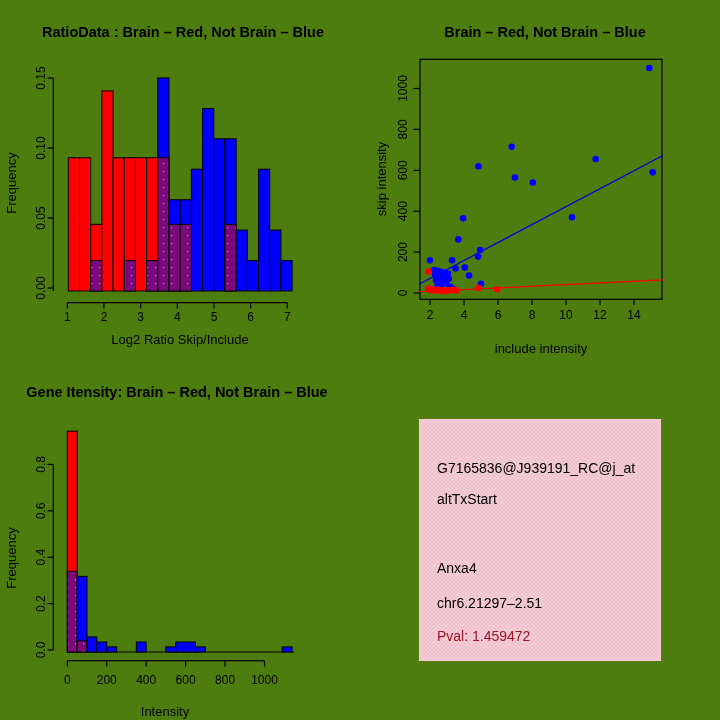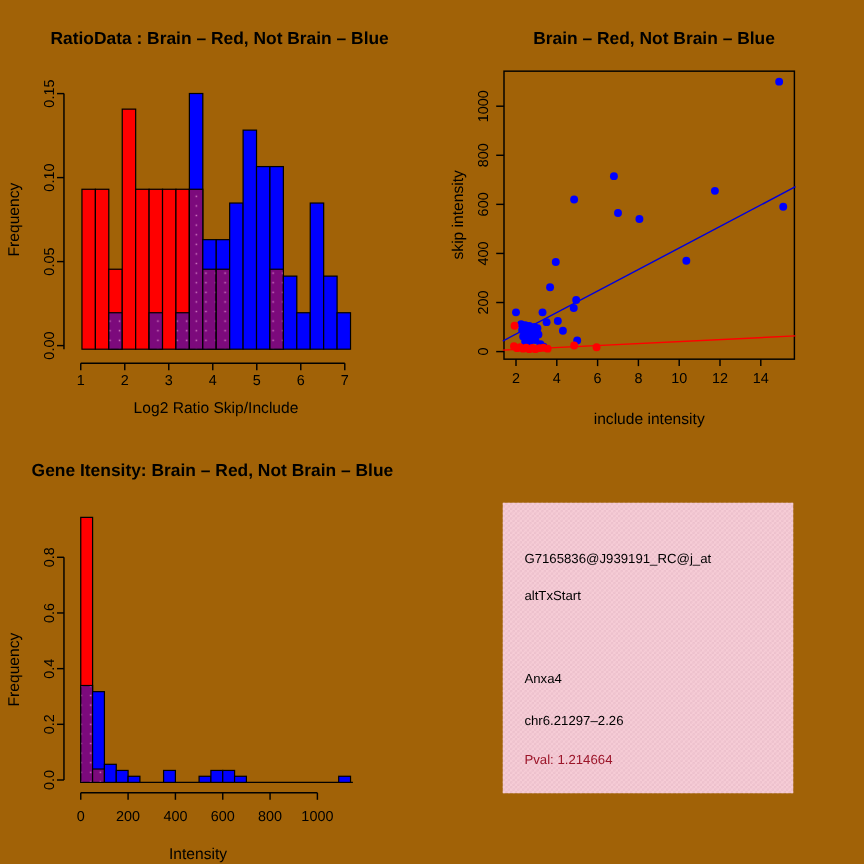--- a/index.html
+++ b/index.html
@@ -1,29 +1,29 @@
 <!DOCTYPE html>
 <html><head>
 <meta charset="utf-8">
 <style>
   html,body{margin:0;padding:0;background:#ffffff;}
-  #canvas{position:relative;width:720px;height:720px;background:#a16207;overflow:hidden;
+  #canvas{position:relative;width:720px;height:720px;background:#4d7c0f;overflow:hidden;
           font-family:"Liberation Sans",sans-serif;}
   #plots{position:absolute;left:0;top:0;}
   svg text{font-family:"Liberation Sans",sans-serif;fill:#000;}
   .title{font-size:14.5px;font-weight:bold;}
   .axlab{font-size:13px;}
   .tick{font-size:12px;}
   #info{position:absolute;left:419px;top:419px;width:242px;height:242px;
         background-color:#f6ccd6;
         background-image:
           linear-gradient(45deg,#ecc0cc 25%,transparent 25%,transparent 75%,#ecc0cc 75%),
           linear-gradient(45deg,#ecc0cc 25%,transparent 25%,transparent 75%,#ecc0cc 75%);
         background-size:4px 4px;background-position:0 0,2px 2px;}
-  .iline{position:absolute;left:18px;font-size:11px;color:#000;white-space:nowrap;}
+  .iline{position:absolute;left:18px;font-size:14px;color:#000;white-space:nowrap;}
 </style>
 </head>
 <body>
 
 <div id="canvas">
   <svg id="plots" width="720" height="720">
     <defs>
       <pattern id="pdots" width="8" height="8" patternUnits="userSpaceOnUse">
         <rect width="8" height="8" fill="#7c0a7c"></rect>
         <rect x="3" y="3" width="1.2" height="1.2" fill="#d47fc4"></rect>
@@ -216,16 +216,16 @@
         <rect x="185.62" y="642.024" width="9.86" height="9.975999999999999" fill="#0000ff" stroke="#000" stroke-width="1"></rect>
         <rect x="195.47999999999996" y="646.896" width="9.86" height="5.104" fill="#0000ff" stroke="#000" stroke-width="1"></rect>
         <rect x="282.248" y="646.896" width="9.86" height="5.104" fill="#0000ff" stroke="#000" stroke-width="1"></rect>
       </g>
   </svg>
 
   <div id="info">
     <div class="iline" style="top:41px">G7165836@J939191_RC@j_at</div>
     <div class="iline" style="top:72px">altTxStart</div>
     <div class="iline" style="top:141px">Anxa4</div>
-    <div class="iline" style="top:176px">chr6.21297–2.26</div>
-    <div class="iline" style="top: 209px; color: rgb(155, 20, 40);" id="pval-line">Pval: 1.214664</div>
+    <div class="iline" style="top:176px">chr6.21297–2.51</div>
+    <div class="iline" style="top: 209px; color: rgb(155, 20, 40);" id="pval-line">Pval: 1.459472</div>
   </div>
 </div>
 
 </body></html>

